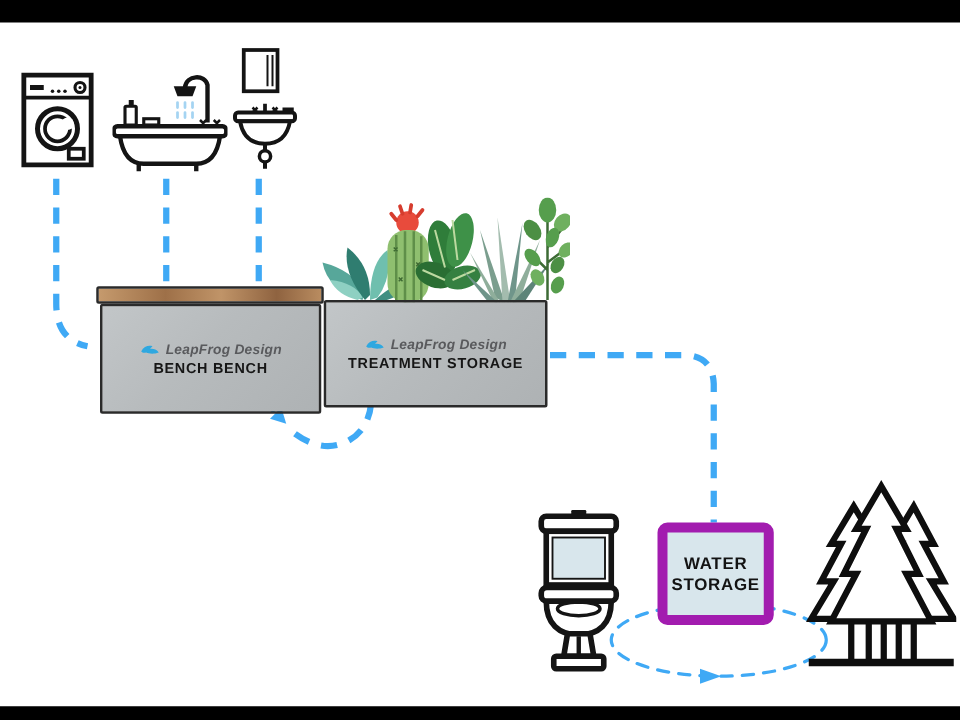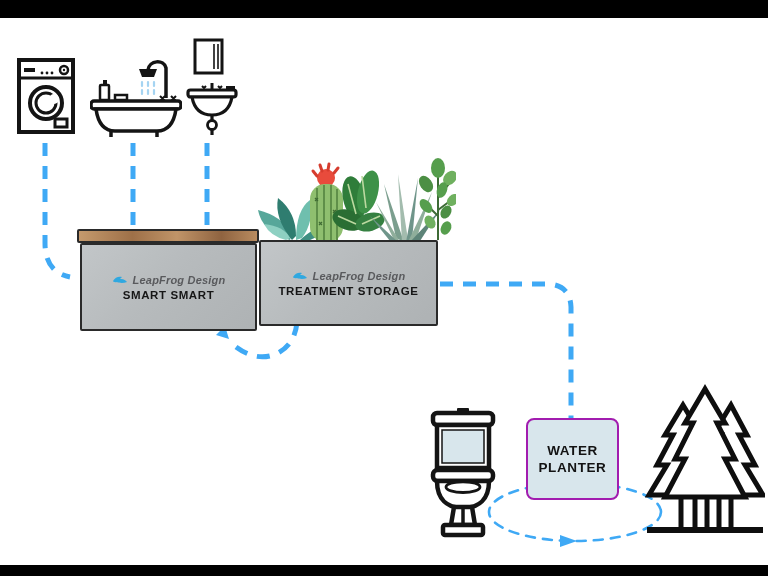--- a/index.html
+++ b/index.html
@@ -57,21 +57,21 @@
   }
   .unit-label{
     font-size:11.5px;font-weight:bold;color:#161616;letter-spacing:0.6px;margin-top:3px;
   }
 
   .plants{z-index:2;}
 
   
   .storage-box{
     position:absolute;left:526px;top:418px;width:93px;height:82px;z-index:3;
-    background:var(--storage-fill);border:2px solid #a21caf;border-radius:8px;
+    background:var(--storage-fill);border:8px solid #a21caf;border-radius:8px;
     box-sizing:border-box;display:flex;flex-direction:column;align-items:center;justify-content:center;
   }
   .storage-line{font-size:13.5px;font-weight:bold;color:#131313;letter-spacing:0.6px;line-height:17px;}
 
   .toilet{z-index:4;}
   .trees{z-index:4;}
   .tank-fill{fill:var(--storage-fill);}
 </style>
 </head>
 <body>
@@ -186,36 +186,36 @@
   </svg>
 
   <div class="wood-top" style="left:77px;top:229px;width:182px;height:14px"></div>
   <div class="unit-body" style="left:80px;top:243px;width:177px;height:88px">
     <div class="brand-row">
       <svg width="16" height="10" viewBox="0 0 16 10">
         <path d="M1,6 C3,2 7,1 10,2 L8,4 C11,3.5 14,5 15,7 C11,8.5 7,8 5,7 C3,7.5 1,7 1,6 Z" fill="#2fa8e0"></path>
       </svg>
       <span class="brand-text">LeapFrog Design</span>
     </div>
-    <div class="unit-label">SMART SMART</div>
+    <div class="unit-label">BENCH BENCH</div>
   </div>
 
   <div class="unit-body" style="left:259px;top:240px;width:179px;height:86px">
     <div class="brand-row">
       <svg width="16" height="10" viewBox="0 0 16 10">
         <path d="M1,6 C3,2 7,1 10,2 L8,4 C11,3.5 14,5 15,7 C11,8.5 7,8 5,7 C3,7.5 1,7 1,6 Z" fill="#2fa8e0"></path>
       </svg>
       <span class="brand-text">LeapFrog Design</span>
     </div>
     <div class="unit-label">TREATMENT STORAGE</div>
   </div>
 
   <div class="storage-box">
     <div class="storage-line">WATER</div>
-    <div class="storage-line">PLANTER</div>
+    <div class="storage-line">STORAGE</div>
   </div>
 
   <svg class="abs toilet" style="left:427px;top:408px" width="72" height="130" viewBox="0 0 72 130">
     <rect class="ink-fill" x="30" y="0" width="12" height="6" rx="1"></rect>
     <rect class="ink white-fill" x="6" y="5" width="60" height="12" rx="4" stroke-width="4.5"></rect>
     <rect class="ink white-fill" x="10" y="17" width="52" height="43" stroke-width="4.5"></rect>
     <rect class="tank-fill" x="15" y="22" width="42" height="33" stroke="#141414" stroke-width="1.5"></rect>
     <rect class="ink white-fill" x="6" y="62" width="60" height="11" rx="4.5" stroke-width="4.5"></rect>
     <path class="ink white-fill" d="M10,73 L62,73 C62,91 52,100 36,100 C20,100 10,91 10,73 Z" stroke-width="4.5"></path>
     <ellipse class="ink" cx="36" cy="79" rx="17" ry="5.5" stroke-width="2.8"></ellipse>

